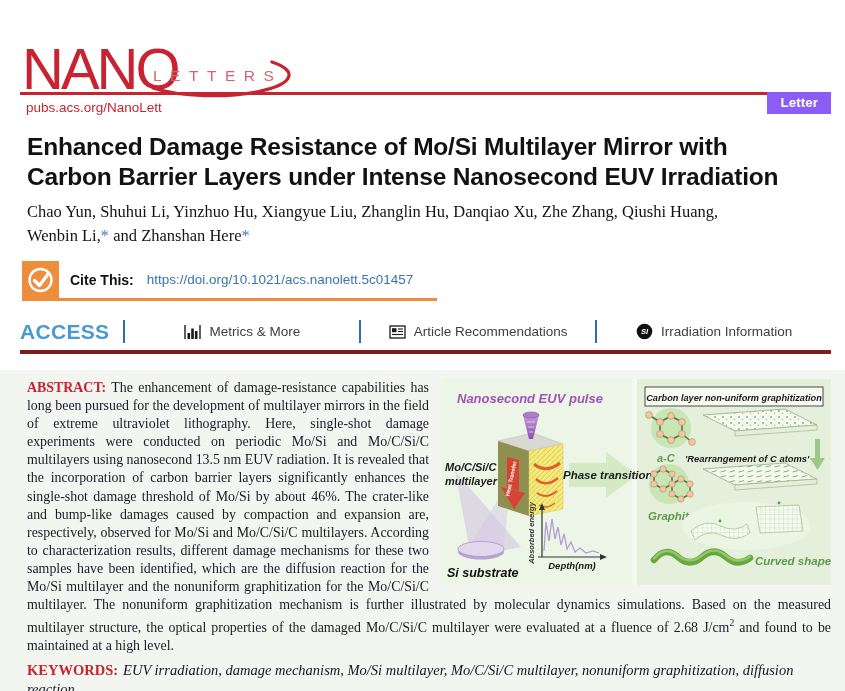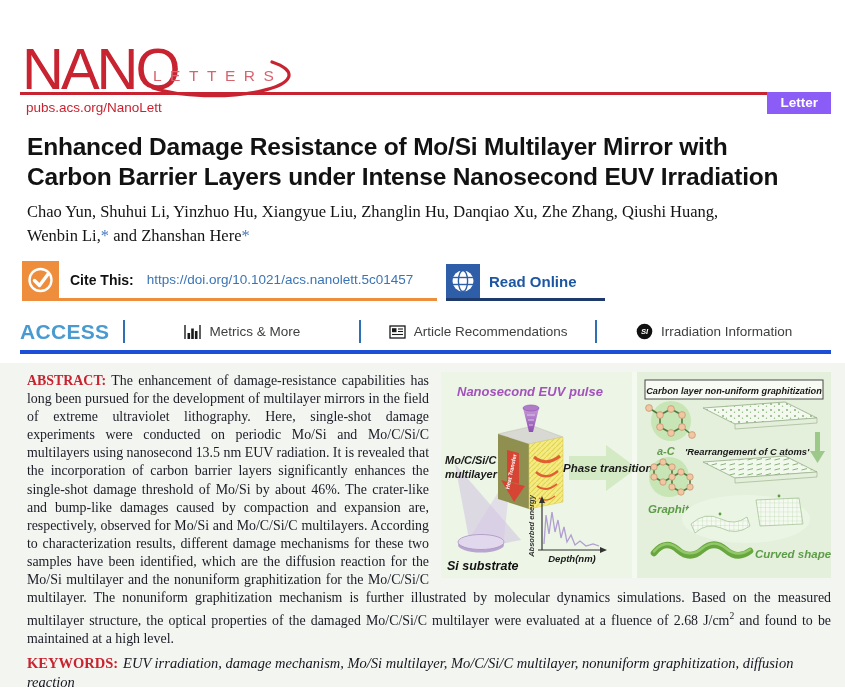--- a/index.html
+++ b/index.html
@@ -18,32 +18,32 @@
                font:500 13.5px "Liberation Sans", sans-serif; text-decoration:none; }
 
   
   .title { margin:14px 14px 0 27px; font:bold 24.5px/30px "Liberation Sans", sans-serif;
            color:#121212; letter-spacing:-0.2px; white-space:pre-line; }
   .authors { margin:8px 14px 0 27px; font:16.5px/23.5px "Liberation Serif", serif;
              color:#141414; white-space:pre-line; }
   .star { color:#4879bd; }
 
   
-  .cite-row { margin:14px 14px 0 22px; display:flex; align-items:flex-end; }
+  .cite-row { margin:14px 14px 0 22px; display:flex; align-items:flex-start; }
   .cite-box { display:flex; align-items:center; gap:11px; width:415px;
               border-bottom:3px solid #ee8d3b; padding-bottom:0; }
   .cite-label { font:bold 14px "Liberation Sans", sans-serif; color:#111; }
   .doi-link { font:13.5px "Liberation Sans", sans-serif; color:#3a74b5; text-decoration:none; margin-left:2px;}
   .read-box { display:flex; align-items:center; gap:9px; margin-left:9px;
               border-bottom:3px solid #1e3a6c; padding-right:28px; }
   .read-label { font:bold 15px "Liberation Sans", sans-serif; color:#1d56a3; }
 
   
-  .access-row { margin:18px 14px 9px 20px; display:flex; align-items:center;
-                border-bottom:4px solid #1d4ed8; padding-bottom:6px; height:35px; }
+  .access-row { margin:18px 14px 16px 20px; display:flex; align-items:center;
+                border-bottom:4px solid #7f1d1d; padding-bottom:6px; height:35px; }
   .access-label { font:bold 21px "Liberation Sans", sans-serif; color:#4a9ad2;
                   letter-spacing:0.3px; padding-right:14px; }
   .vdiv { width:2px; height:23px; background:#2f6fb5; }
   .access-item { flex:1; display:flex; align-items:center; justify-content:center; gap:8px;
                  font:13.5px "Liberation Sans", sans-serif; color:#404040; cursor:pointer; }
 
   
   .abstract-section { margin-top:0; height:324px; background:#f3f5f1;
                       padding:9px 14px 4px 27px; overflow:hidden; }
   .ga-figure { float:right; width:390px; height:206px; margin:0 0 8px 12px; }
@@ -82,32 +82,20 @@
 
   <div class="cite-row">
     <div class="cite-box">
       <svg width="37" height="37" viewBox="0 0 37 37">
         <rect width="37" height="37" fill="#ee8d3b"></rect>
         <circle cx="18.5" cy="19" r="11" fill="none" stroke="#fff" stroke-width="2.4"></circle>
         <path d="M12.5 19.5 L17.5 24.5 L26.5 12.5" fill="none" stroke="#fff" stroke-width="3.4" stroke-linecap="round" stroke-linejoin="round"></path>
       </svg>
       <span class="cite-label">Cite This:</span>
       <a class="doi-link">https://doi.org/10.1021/acs.nanolett.5c01457</a>
-    </div>
-    <div class="read-box">
-      <svg width="34" height="34" viewBox="0 0 34 34">
-        <rect width="34" height="34" fill="#2e5ea8"></rect>
-        <circle cx="17" cy="17" r="10.5" fill="#fff"></circle>
-        <g stroke="#2e5ea8" stroke-width="1.4" fill="none">
-          <ellipse cx="17" cy="17" rx="4.6" ry="10.5"></ellipse>
-          <line x1="7" y1="13.5" x2="27" y2="13.5"></line>
-          <line x1="7" y1="20.5" x2="27" y2="20.5"></line>
-        </g>
-      </svg>
-      <span class="read-label">Read Online</span>
     </div>
   </div>
 
   <div class="access-row">
     <span class="access-label">ACCESS</span>
     <div class="vdiv"></div>
     <div class="access-item">
       <svg width="17" height="16" viewBox="0 0 17 16">
         <g stroke="#1a1a1a" fill="#1a1a1a">
           <line x1="1" y1="1" x2="1" y2="15" stroke-width="1.4"></line>

